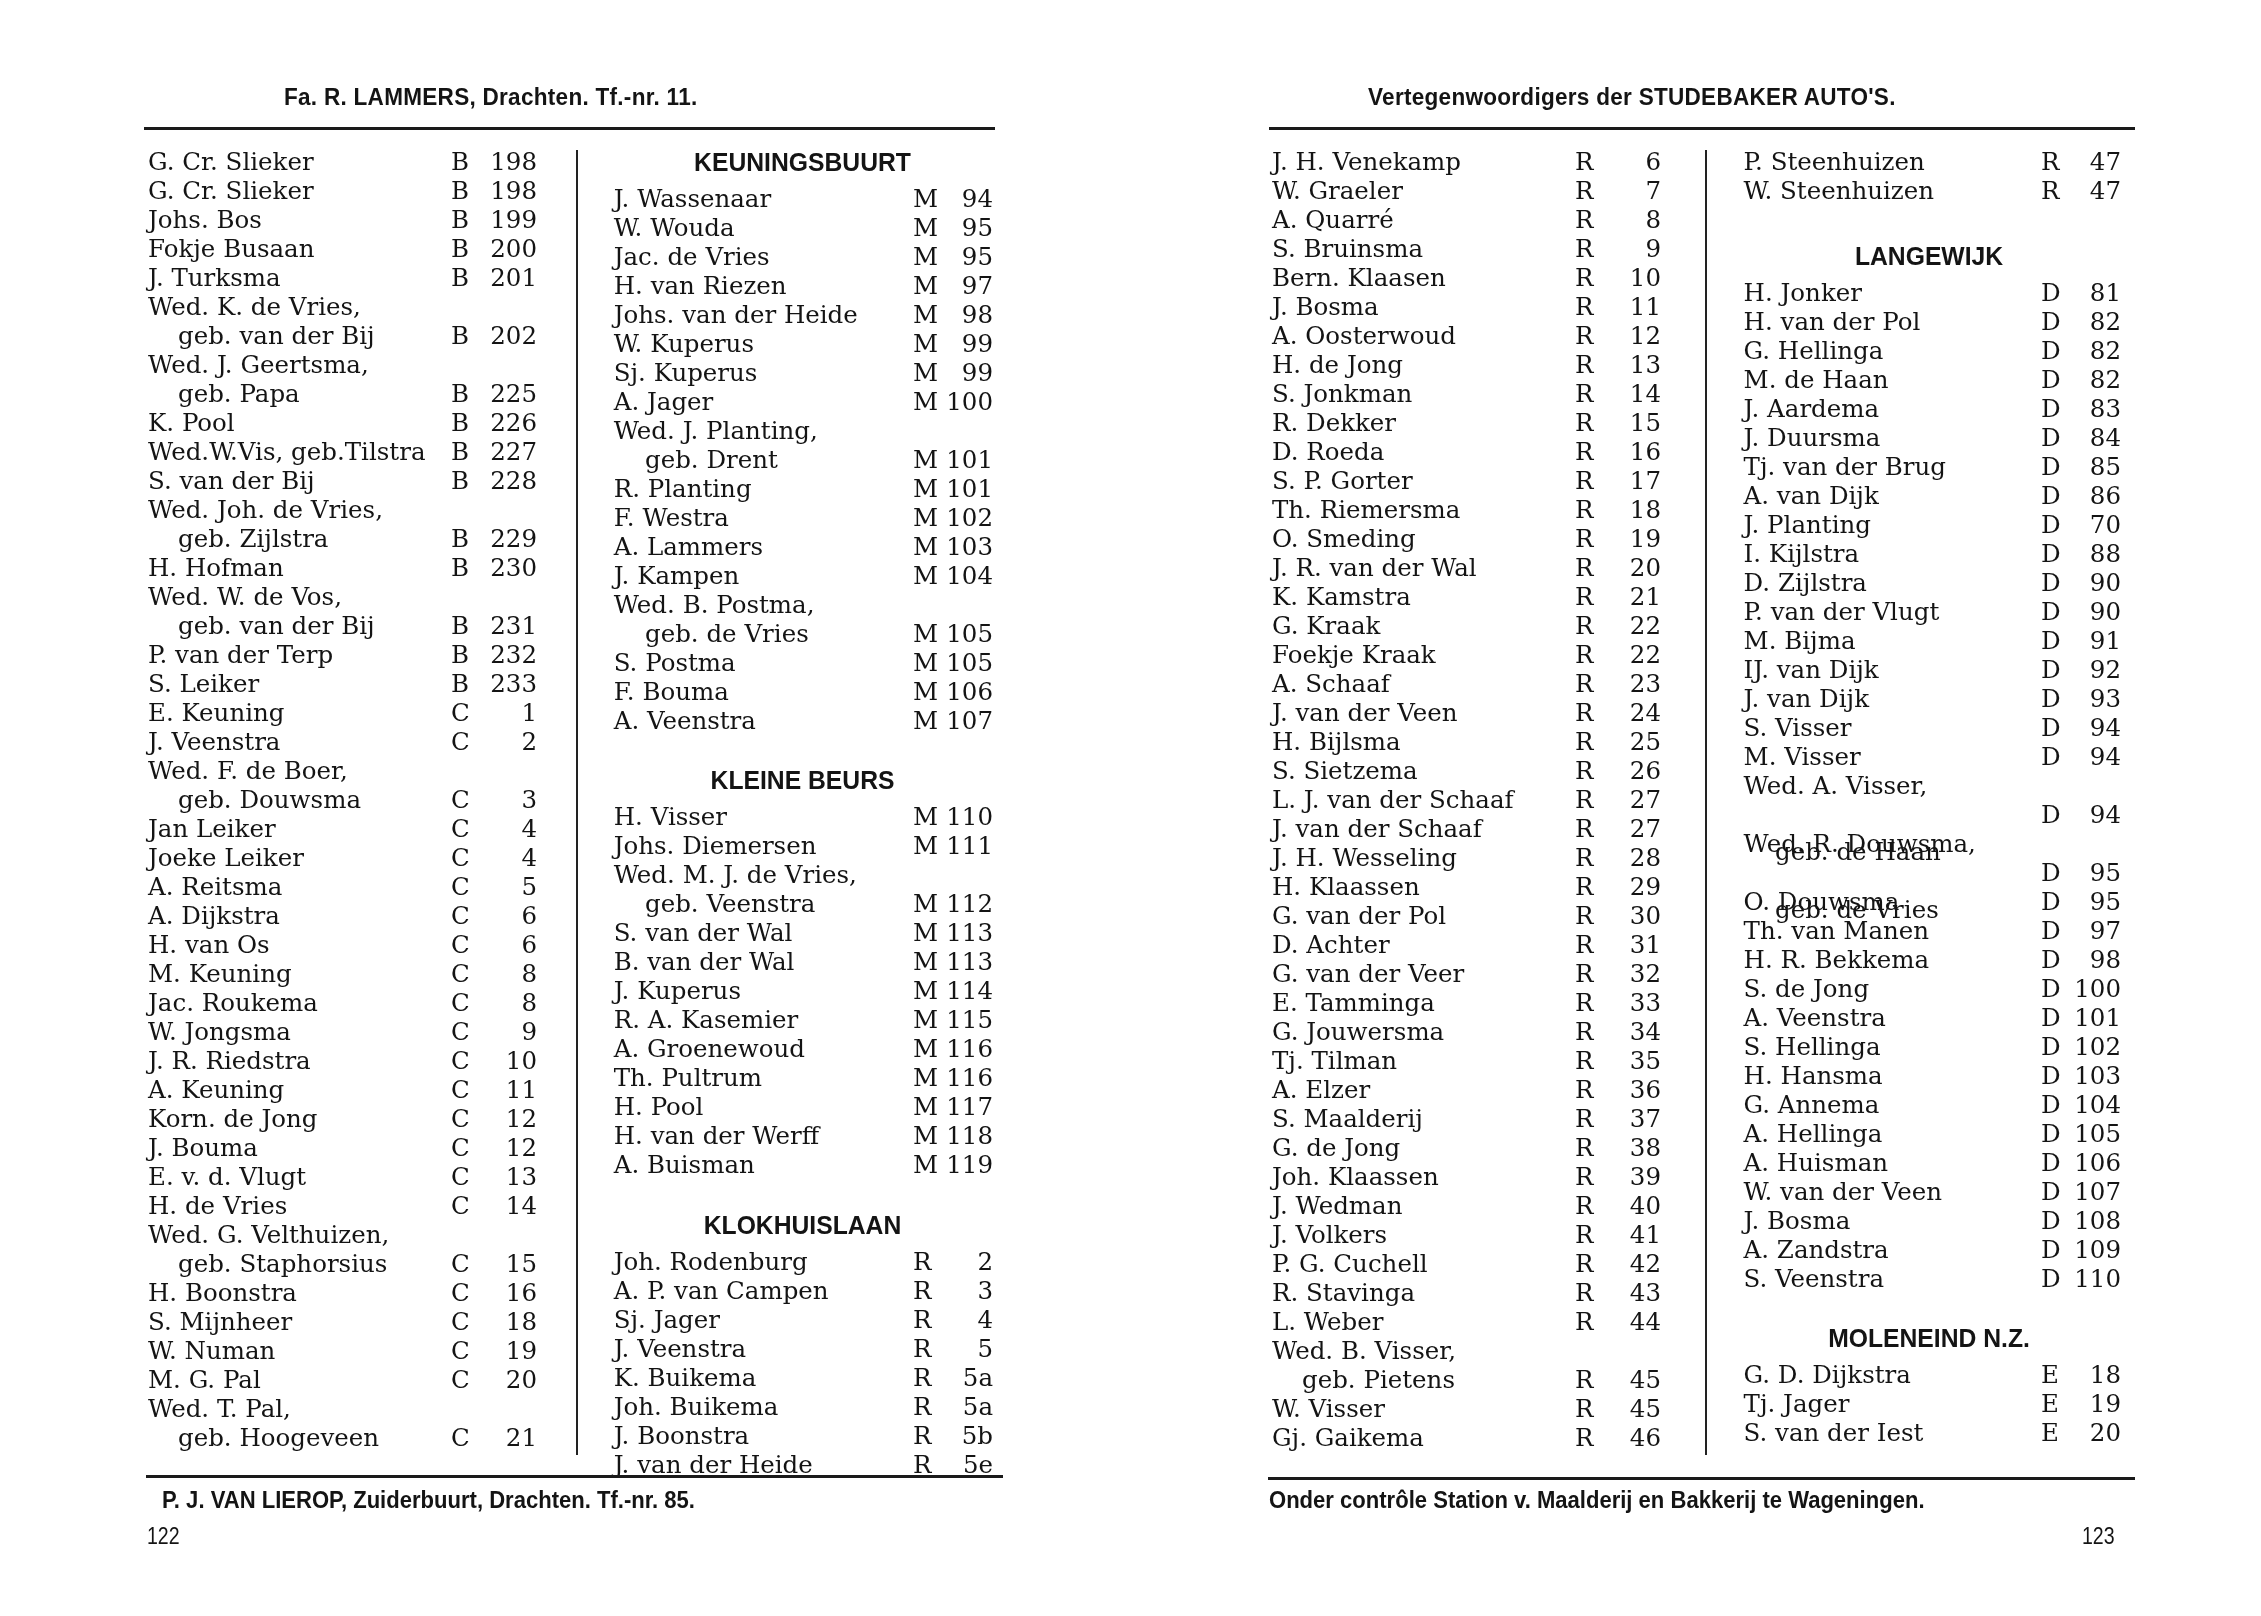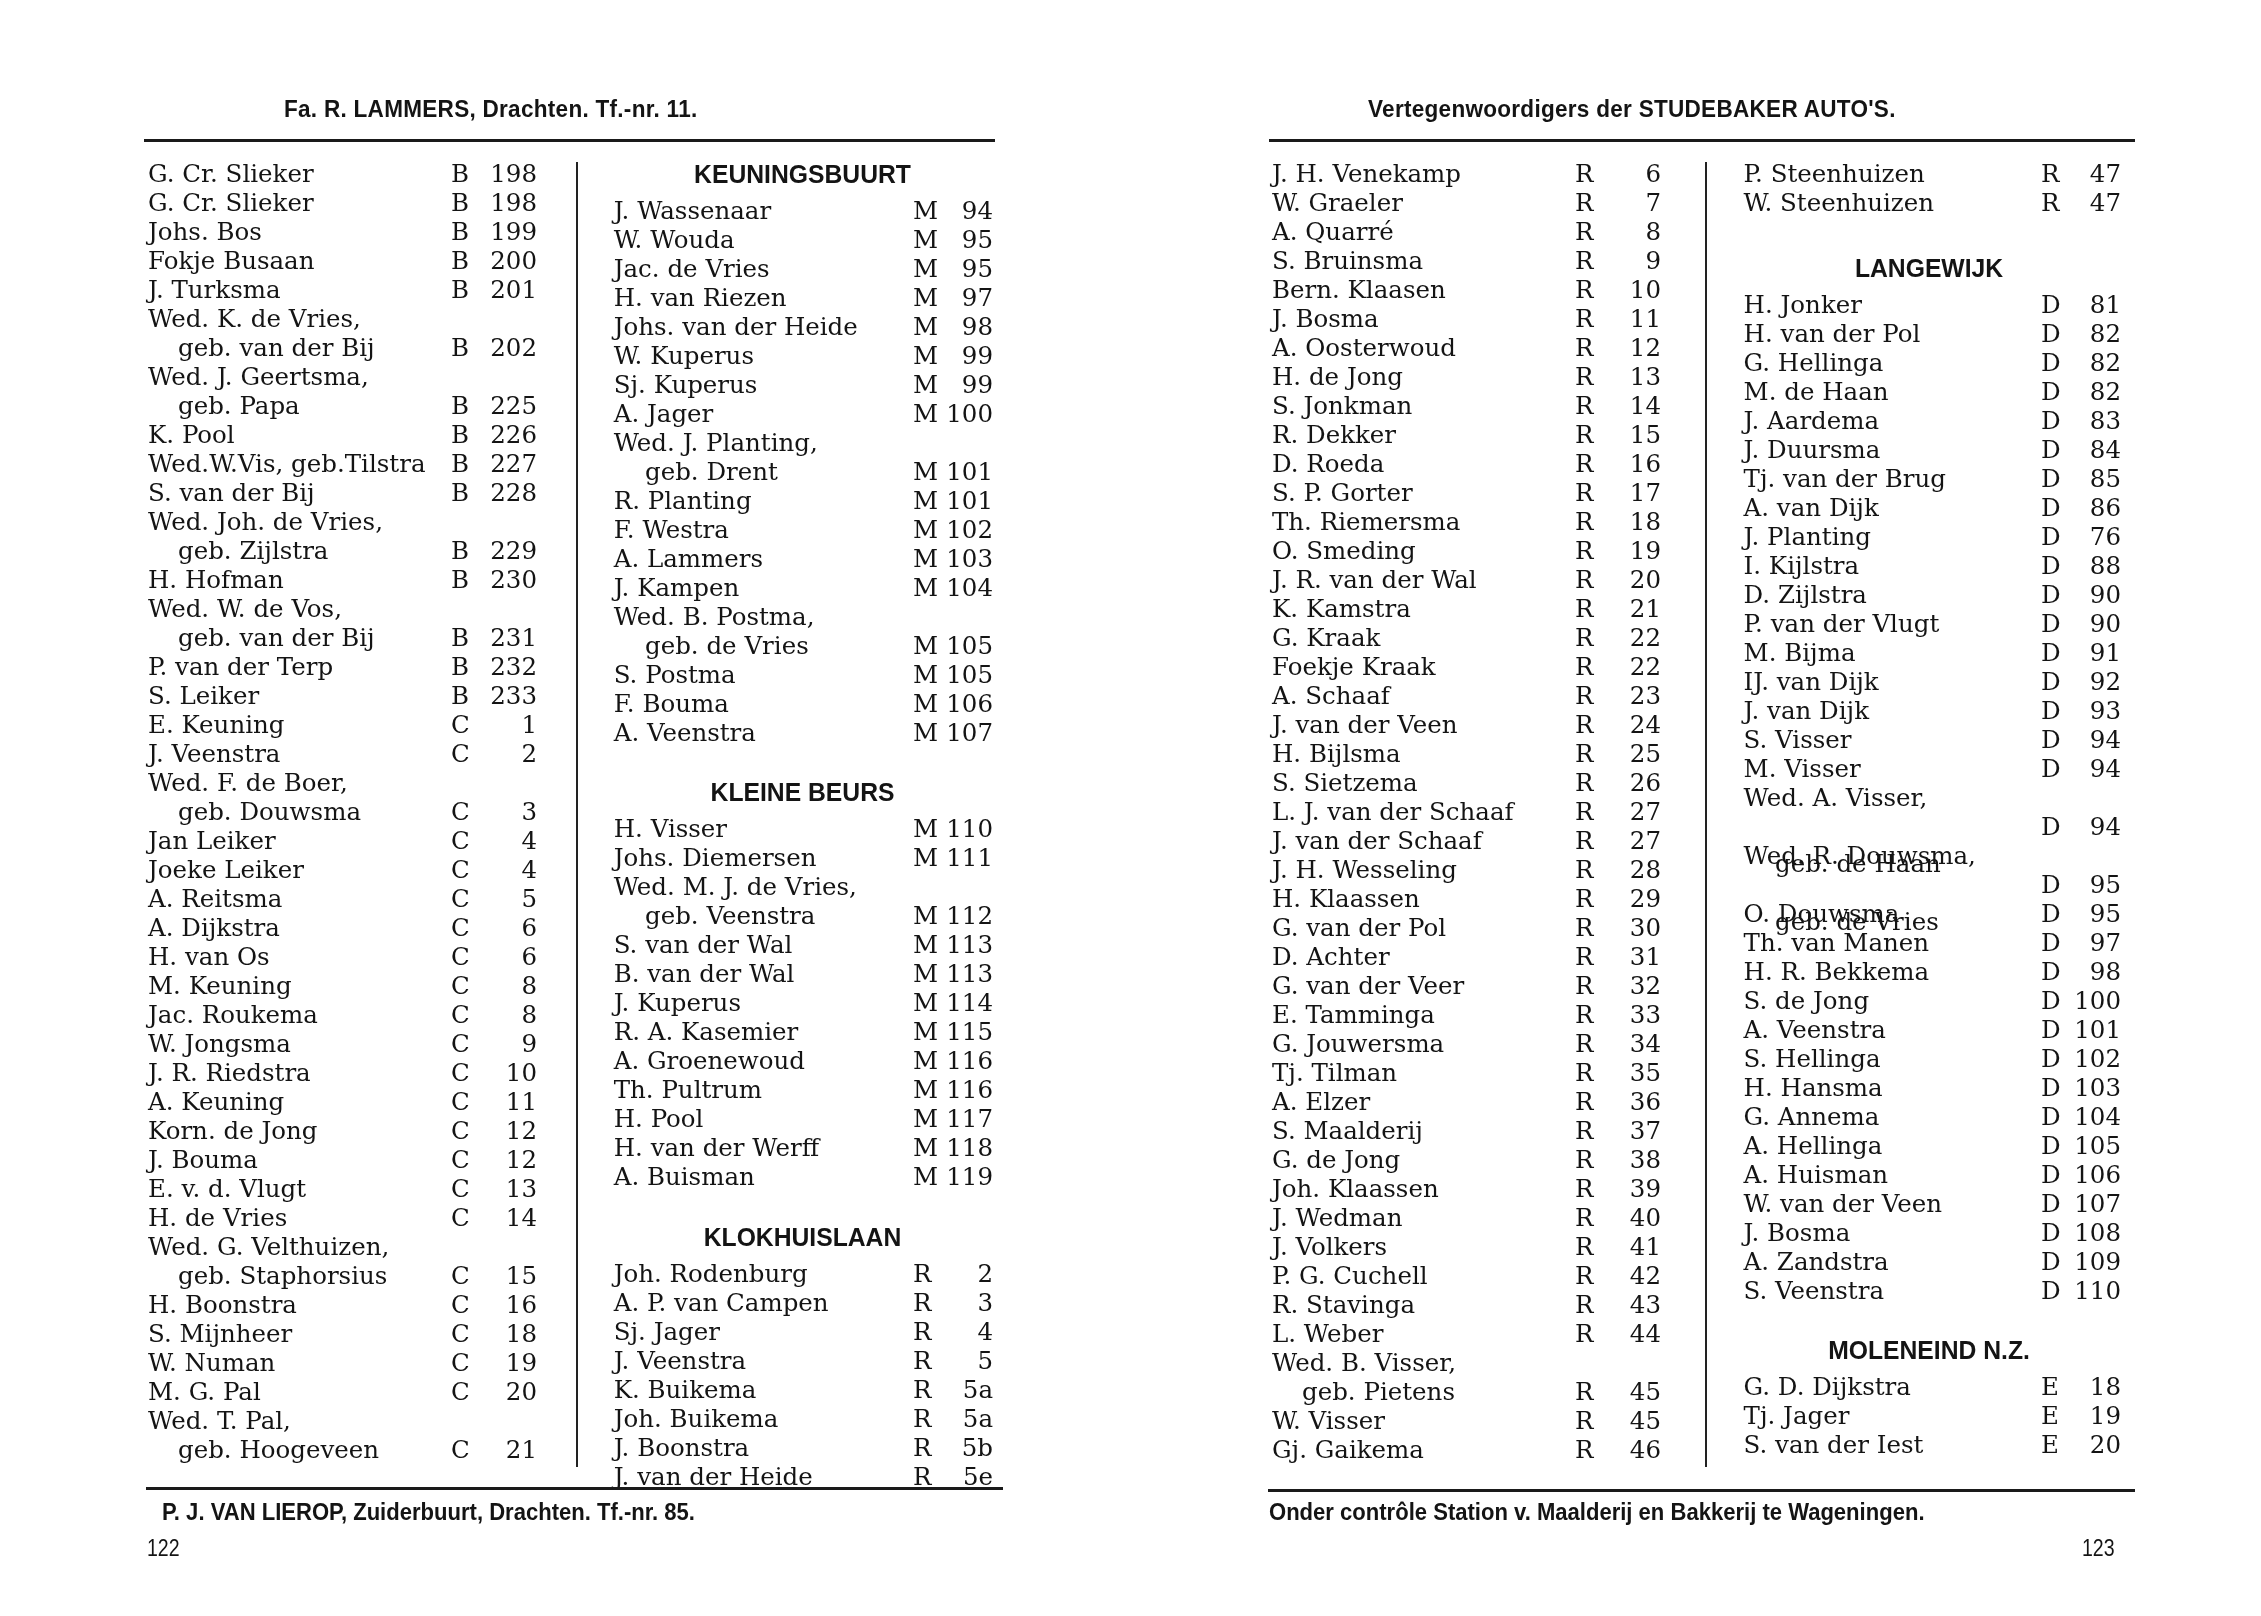--- a/index.html
+++ b/index.html
@@ -1,20 +1,20 @@
 <!DOCTYPE html>
 <html style="font-size:10.3px"><head>
 <meta charset="utf-8">
 <style>
   html, body { margin: 0; padding: 0; }
   body {
     width: 2261px; height: 1617px; background: #ffffff; position: relative; overflow: hidden;
     font-family: "DejaVu Serif", "Liberation Serif", serif; color: #141414;
   }
-  .page { position: absolute; top: 12px; height: 1555px; }
+  .page { position: absolute; top: 0; height: 1555px; }
   .page-left { left: 0; width: 1131px; }
   .page-right { left: 1131px; width: 1131px; }
 
   .header-text {
     position: absolute; top: 83px; font-family: "Liberation Sans", sans-serif;
     font-weight: bold; font-size: 24.5px; letter-spacing: 0.3px; transform: scaleX(0.92);
     transform-origin: left top; white-space: nowrap;
   }
   .page-left .header-text { left: 284px; }
   .page-right .header-text { left: 1368px; left: 237px; }
@@ -797,21 +797,21 @@
         <span class="num">85</span>
       </div>
       <div class="entry">
         <span class="name">A. van Dijk</span>
         <span class="letter">D</span>
         <span class="num">86</span>
       </div>
       <div class="entry">
         <span class="name">J. Planting</span>
         <span class="letter">D</span>
-        <span class="num">76</span>
+        <span class="num">70</span>
       </div>
       <div class="entry">
         <span class="name">I. Kijlstra</span>
         <span class="letter">D</span>
         <span class="num">88</span>
       </div>
       <div class="entry">
         <span class="name">D. Zijlstra</span>
         <span class="letter">D</span>
         <span class="num">90</span>

